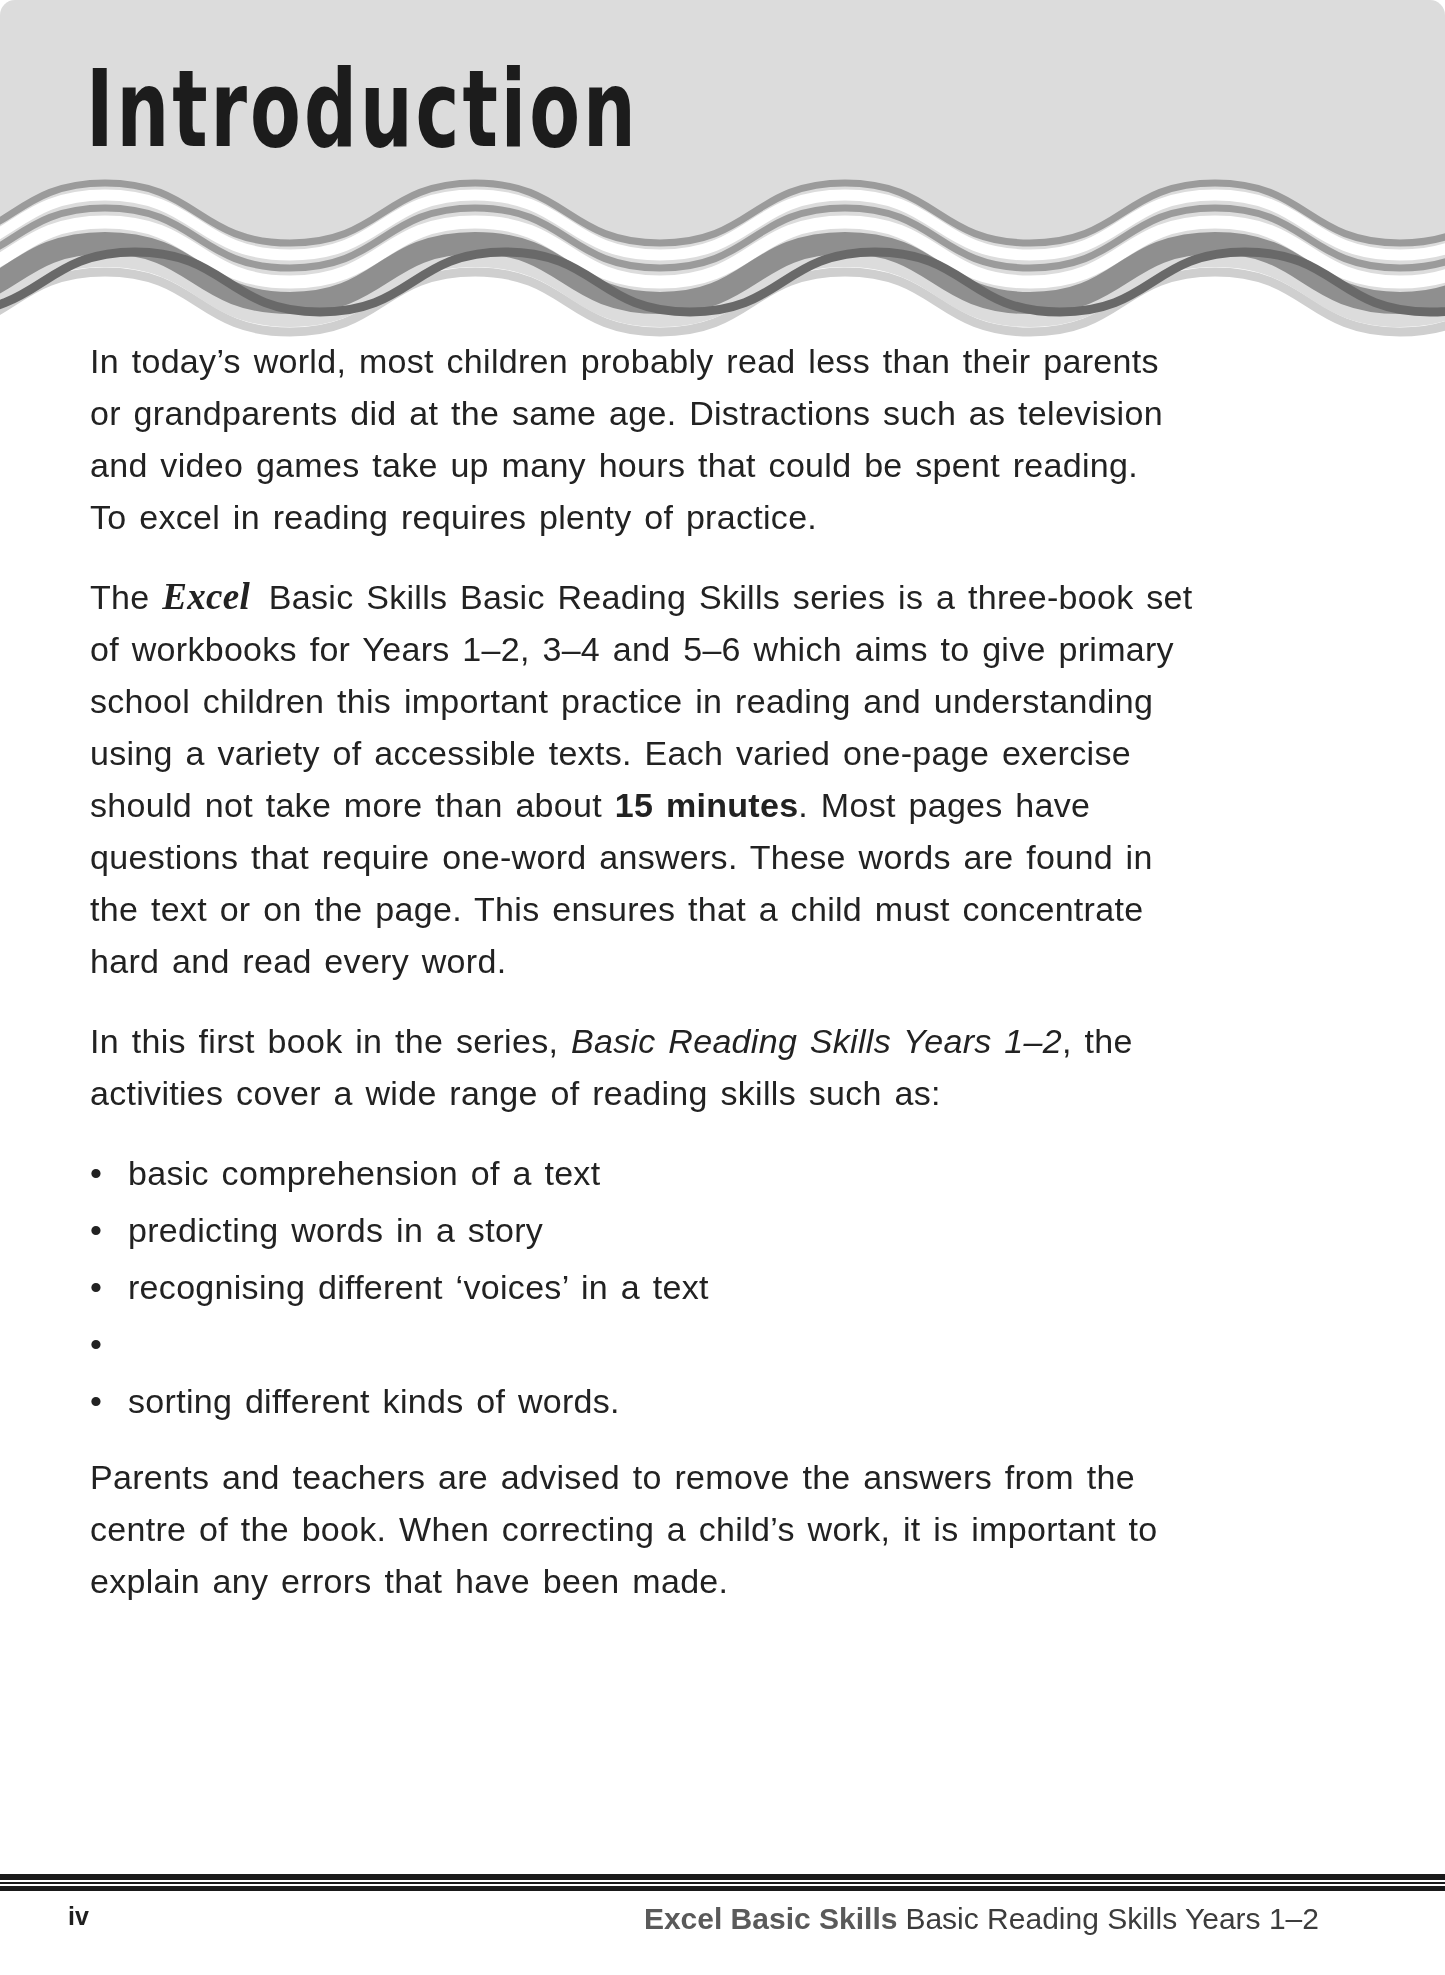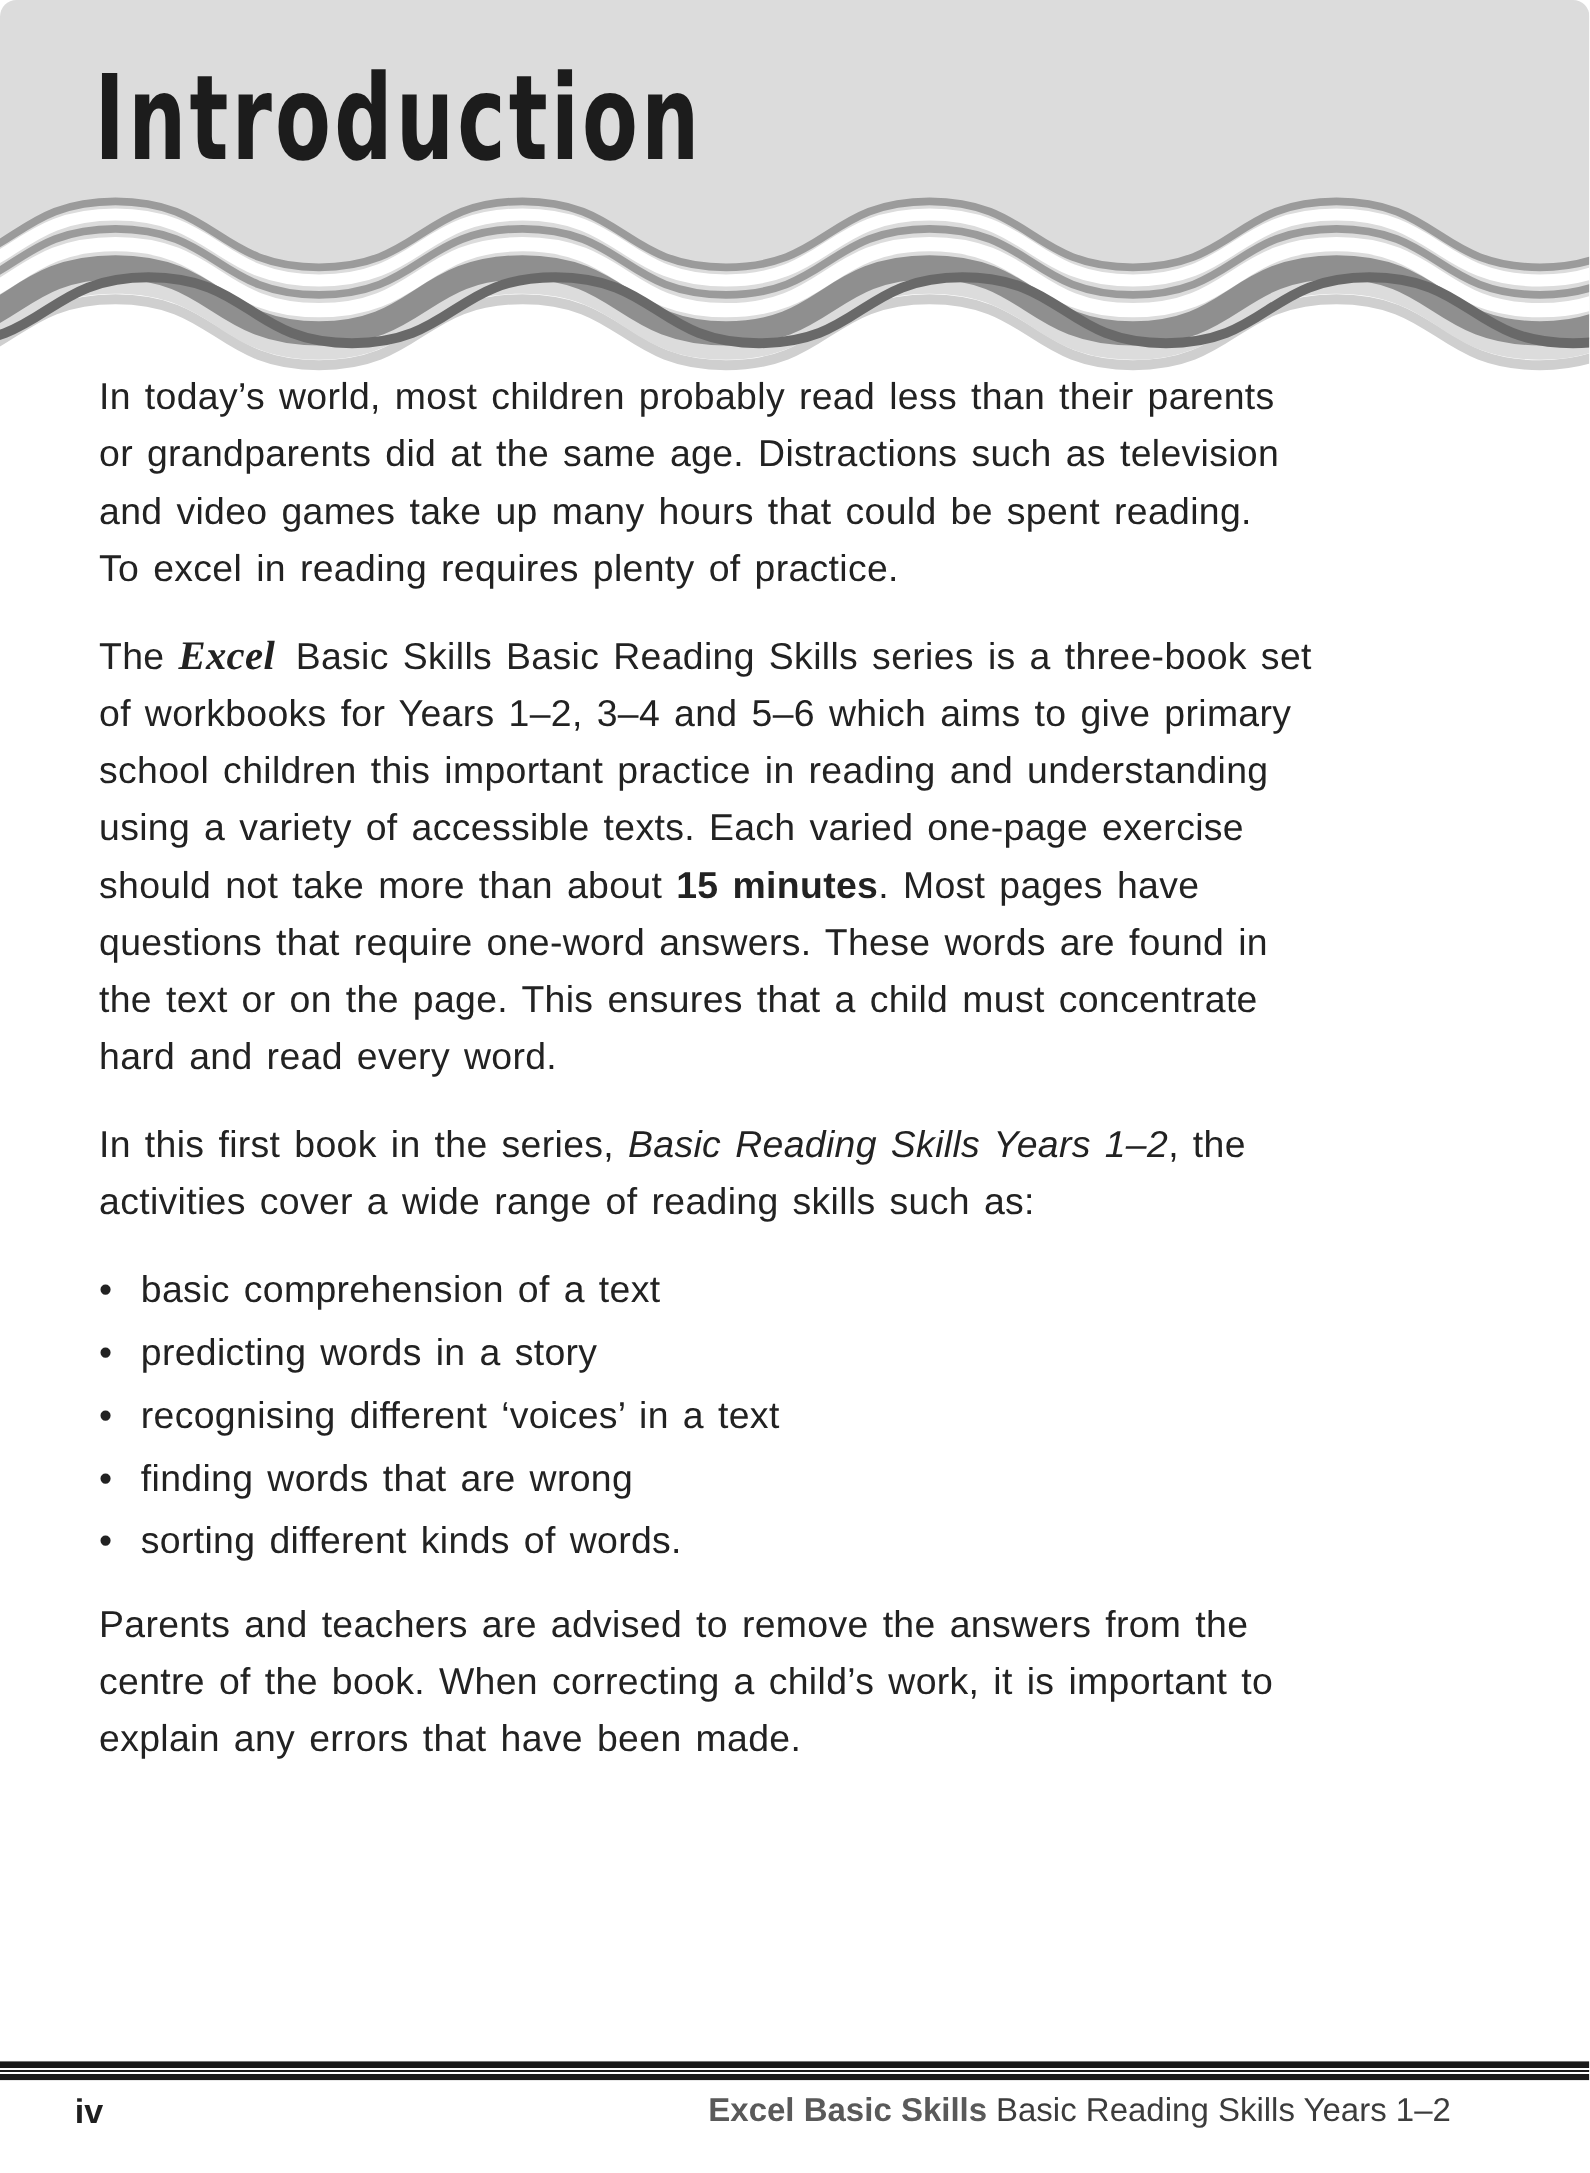--- a/index.html
+++ b/index.html
@@ -55,21 +55,21 @@
     background:linear-gradient(to bottom,
       var(--rule) 0 35%,
       #ffffff 35% 47%,
       var(--rule) 47% 59%,
       #ffffff 59% 70%,
       var(--rule) 70% 100%);
     z-index:2;
   }
   .page-number{
     position:absolute;left:68px;top:1902px;
-    font-size:31px;font-weight:700;color:#1f1f1f;z-index:2;
+    font-size:25px;font-weight:700;color:#1f1f1f;z-index:2;
   }
   .footer-right{
     position:absolute;right:126px;top:1902px;
     font-size:30px;z-index:2;white-space:nowrap;
   }
   .footer-right .fb{font-weight:700;color:var(--footer-brand);}
   .footer-right .fr{color:#3c3c3c;padding-left:8px;}
 </style>
 </head>
 <body>
@@ -119,21 +119,20 @@
       <li>
           <span class="dot">•</span>
           <span>predicting words in a story</span>
         </li>
       <li>
           <span class="dot">•</span>
           <span>recognising different ‘voices’ in a text</span>
         </li>
       <li>
           <span class="dot">•</span>
-          <span>finding words that are wrong</span>
         </li>
       <li>
           <span class="dot">•</span>
           <span>sorting different kinds of words.</span>
         </li>
     </ul>
 
 
     <p class="para"><span>Parents and teachers are advised to remove the answers from the
 centre of the book. When correcting a child’s work, it is important to

